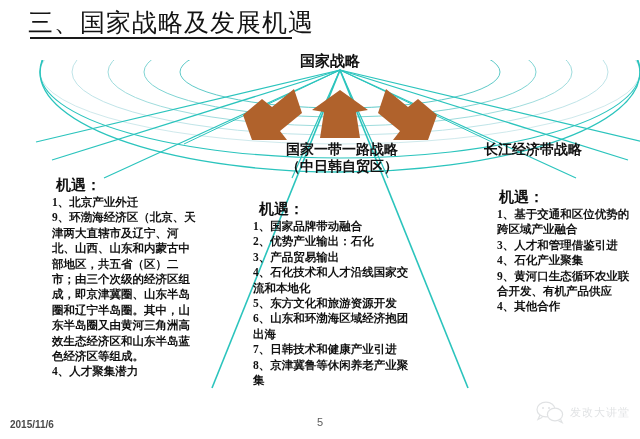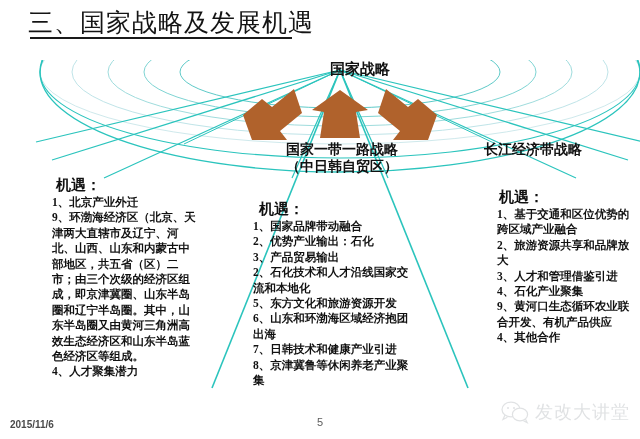--- a/index.html
+++ b/index.html
@@ -48,23 +48,23 @@
     top: 0;
     width: 640px;
     height: 439px;
     pointer-events: none;
   }
 
   
   .apex-label {
     position: absolute;
     left: 300px;
-    top: 60px;
+    top: 52px;
     width: 90px;
-    text-align: right;
+    text-align: left;
     font-size: 15px;
     font-weight: 700;
     color: #121212;
     white-space: nowrap;
   }
 
   
   .branch-head {
     position: absolute;
     font-size: 14px;
@@ -134,21 +134,21 @@
   .watermark {
     position: absolute;
     right: 10px;
     top: 400px;
     display: flex;
     align-items: center;
     gap: 5px;
     opacity: 0.30;
   }
   .watermark .wm-text {
-    font-size: 18px;
+    font-size: 11px;
     font-weight: 400;
     color: #9aa0a6;
     letter-spacing: 1px;
     white-space: nowrap;
   }
   .wm-icon { display: block; }
 </style>
 </head>
 <body>
 
@@ -216,33 +216,32 @@
       <li>4、人才聚集潜力</li>
     </ul>
   </div>
 
   <div class="col mid">
     <div class="col-heading">机遇：</div>
     <ul class="col-list">
       <li>1、国家品牌带动融合</li>
       <li>2、优势产业输出：石化</li>
       <li>3、产品贸易输出</li>
-      <li>2、石化技术和人才沿线国家交流和本地化</li>
+      <li>4、石化技术和人才沿线国家交流和本地化</li>
       <li>5、东方文化和旅游资源开发</li>
       <li>6、山东和环渤海区域经济抱团出海</li>
       <li>7、日韩技术和健康产业引进</li>
       <li>8、京津冀鲁等休闲养老产业聚集</li>
     </ul>
   </div>
 
   <div class="col right">
     <div class="col-heading">机遇：</div>
     <ul class="col-list">
       <li>1、基于交通和区位优势的跨区域产业融合</li>
-      <li>2、旅游资源共享和品牌放大</li>
       <li>3、人才和管理借鉴引进</li>
       <li>4、石化产业聚集</li>
       <li>9、黄河口生态循环农业联合开发、有机产品供应</li>
       <li>4、其他合作</li>
     </ul>
   </div>
 
   <div class="footer-date">2015/11/6</div>
   <div class="footer-page">5</div>
 

